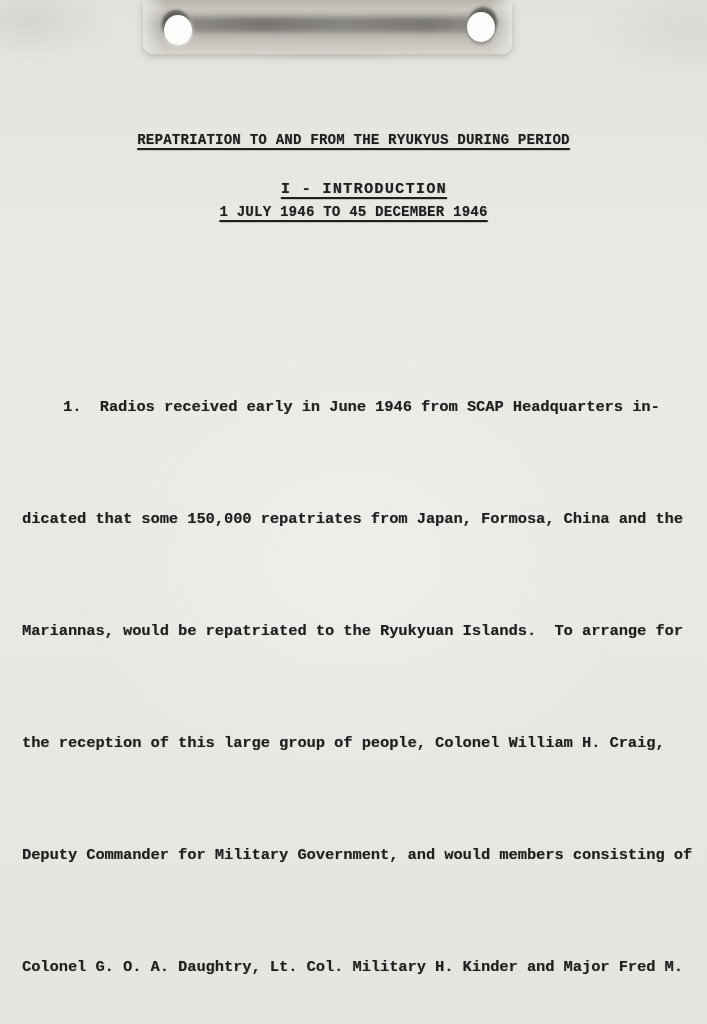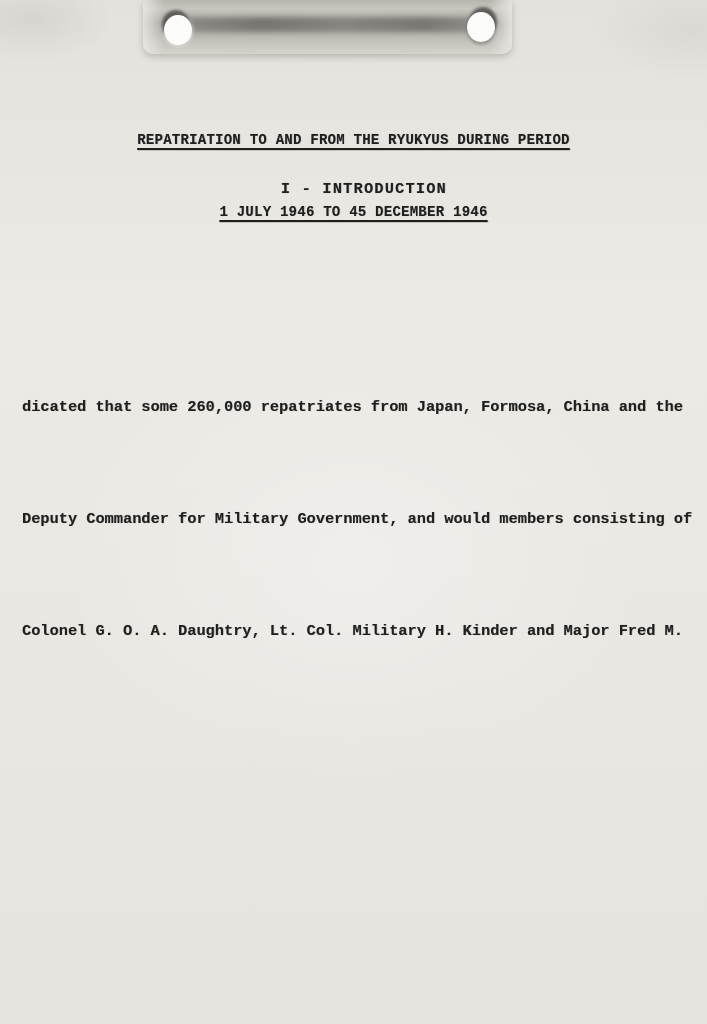--- a/index.html
+++ b/index.html
@@ -53,20 +53,21 @@
   .title-block .u {
     text-decoration: underline;
     text-decoration-thickness: 2px;
     text-underline-offset: 4px;
   }
   .section-heading {
     position: absolute; top: 156px; left: 0; width: 100%;
     text-align: center; font-size: 15.3px; line-height: 22px; letter-spacing: 1.2px;
   }
   .section-heading .u {
+    text-decoration: underline;
     text-decoration-thickness: 2px;
     text-underline-offset: 4px;
   }
   .body-text {
     position: absolute; top: 203px; left: 22px; width: 672px;
     font-size: 15.3px; line-height: 37.3px;
   }
   .line { height: 37.3px; }
   .indent { padding-left: 41px; }
 </style>
@@ -84,21 +85,24 @@
   <div class="u">1 JULY 1946 TO 45 DECEMBER 1946</div>
 </div>
 
 <div class="section-heading tw">
   <span class="u">I - INTRODUCTION</span>
 </div>
 
 <div class="body-text tw">
 
   <div>
-    <div class="line">dicated that some 260,000 repatriates from Japan, Formosa, China and the</div>
+    <div class="line indent">1.  Radios received early in June 1946 from SCAP Headquarters in-</div>
+    <div class="line">dicated that some 150,000 repatriates from Japan, Formosa, China and the</div>
+    <div class="line">Mariannas, would be repatriated to the Ryukyuan Islands.  To arrange for</div>
+    <div class="line">the reception of this large group of people, Colonel William H. Craig,</div>
     <div class="line">Deputy Commander for Military Government, and would members consisting of</div>
     <div class="line">Colonel G. O. A. Daughtry, Lt. Col. Military H. Kinder and Major Fred M.</div>
     
   </div>
 
   
 
   
 
 </div>

